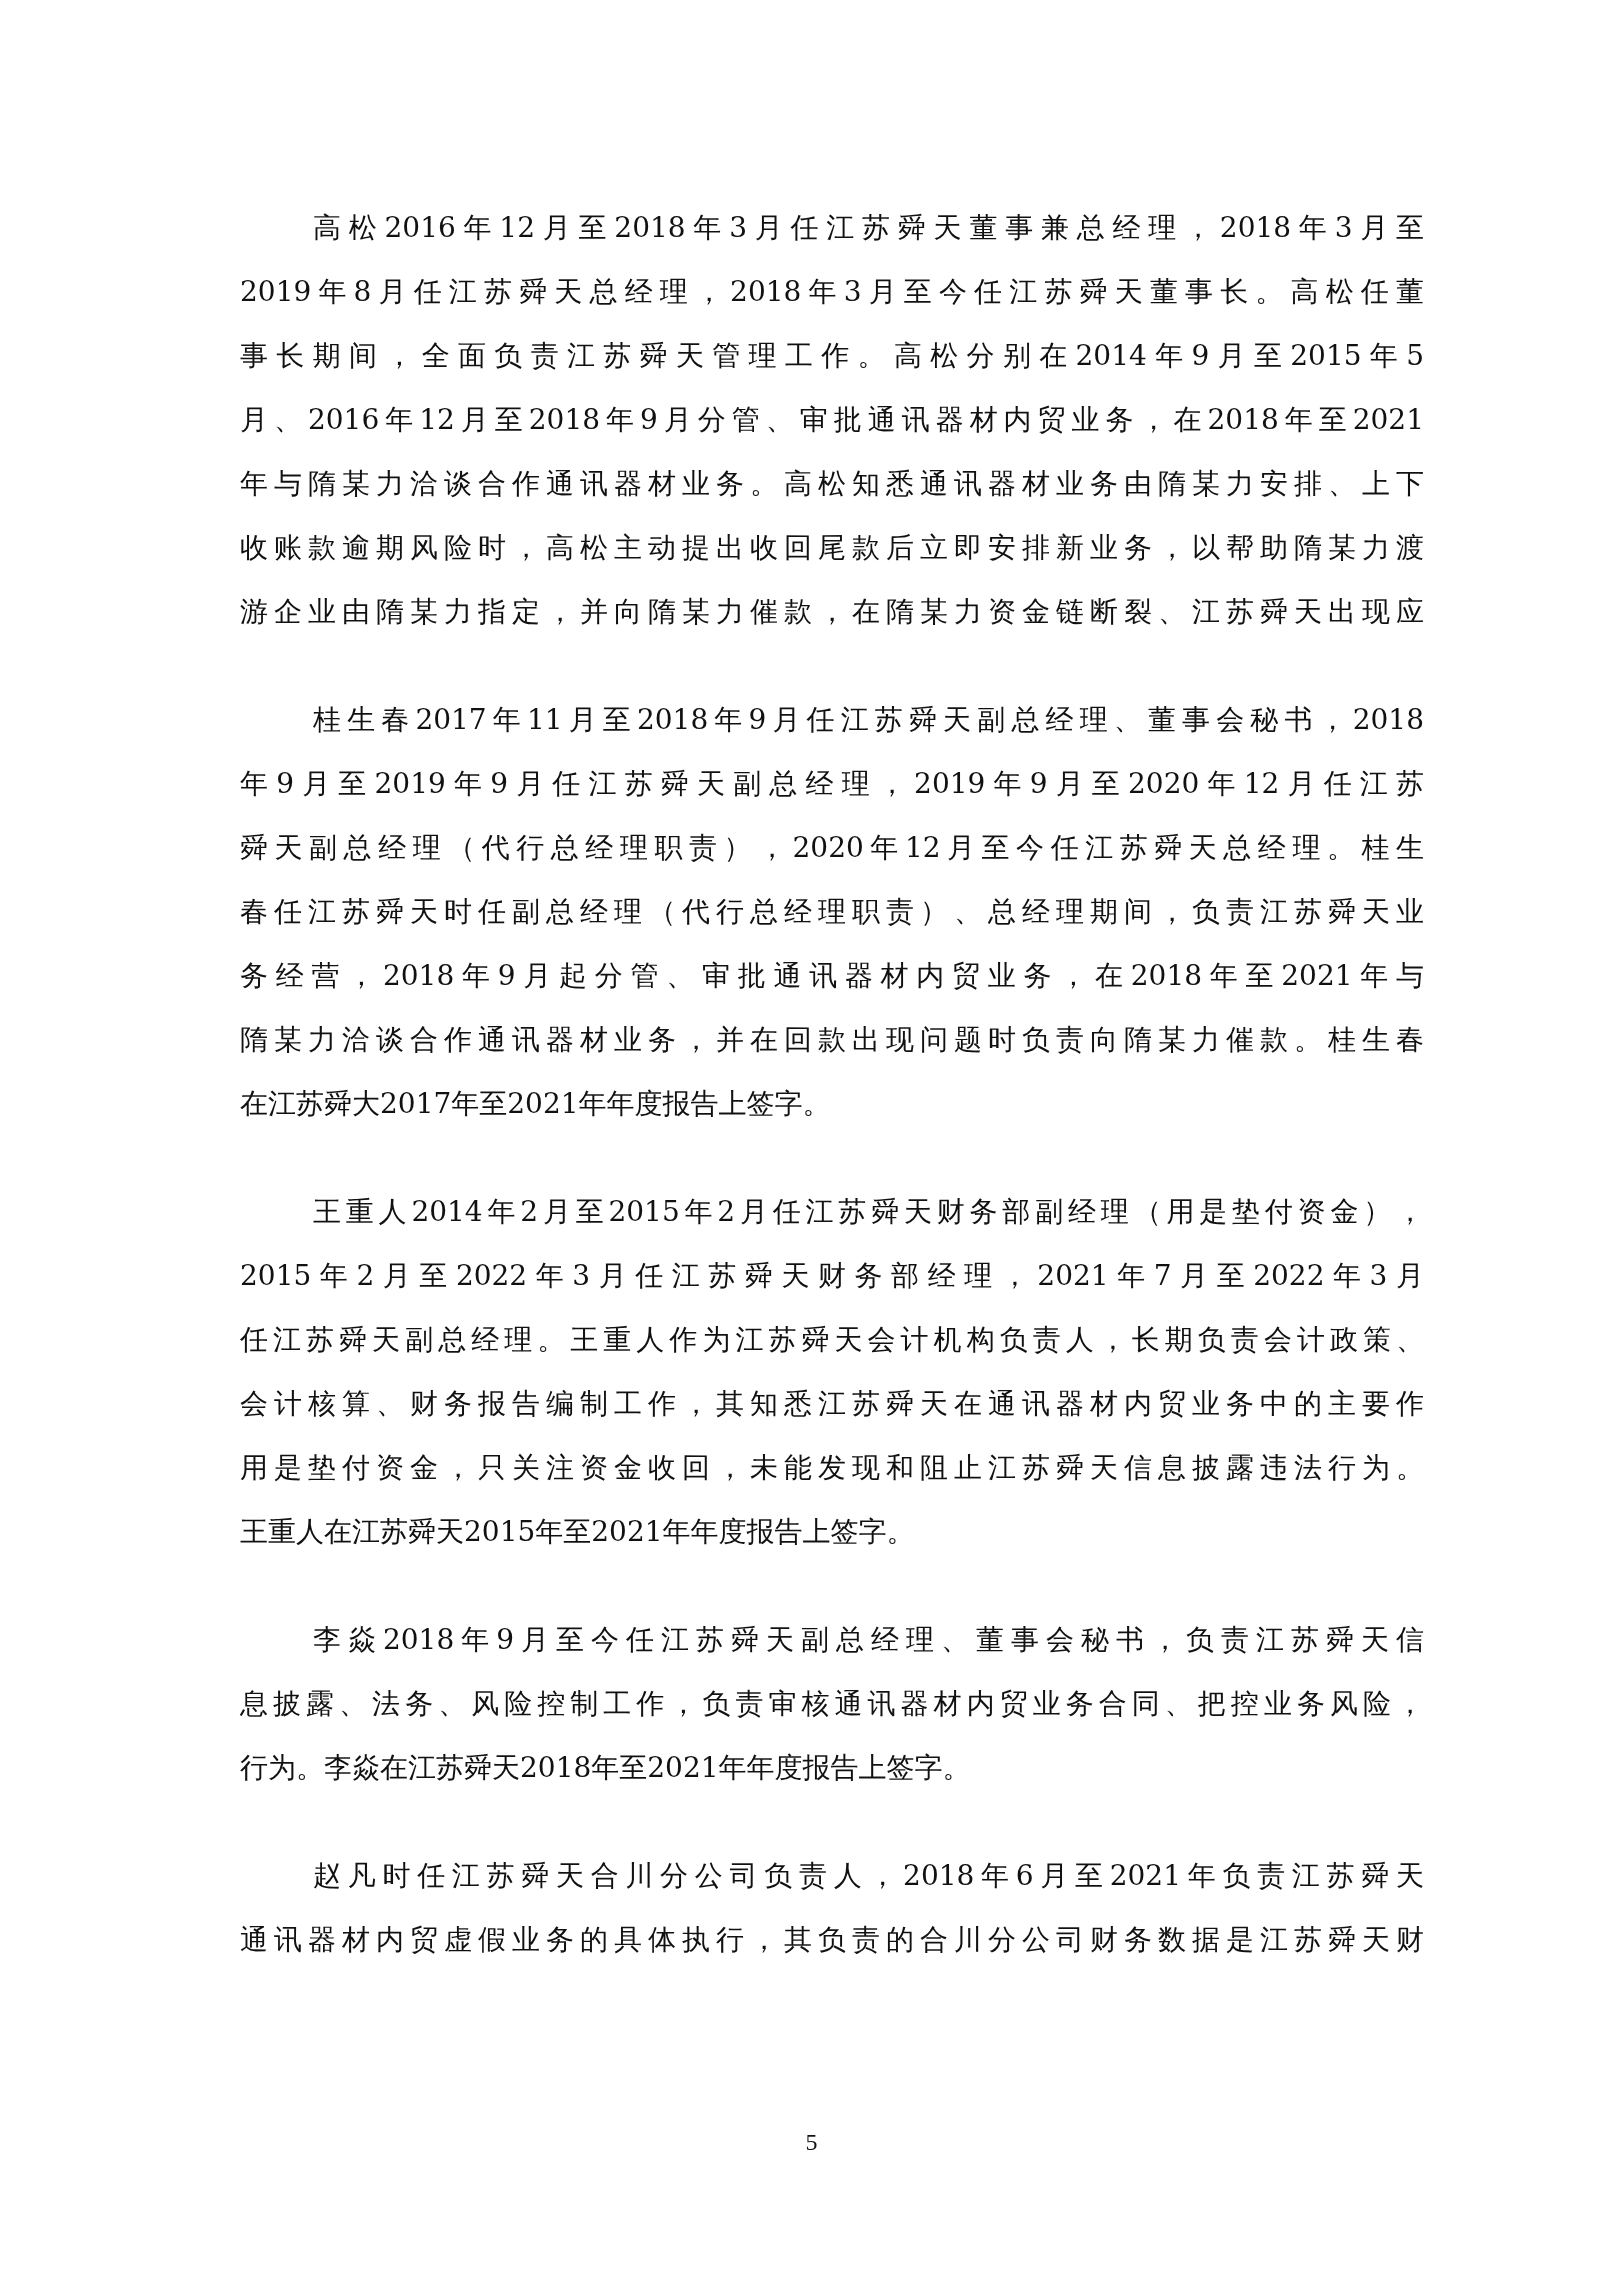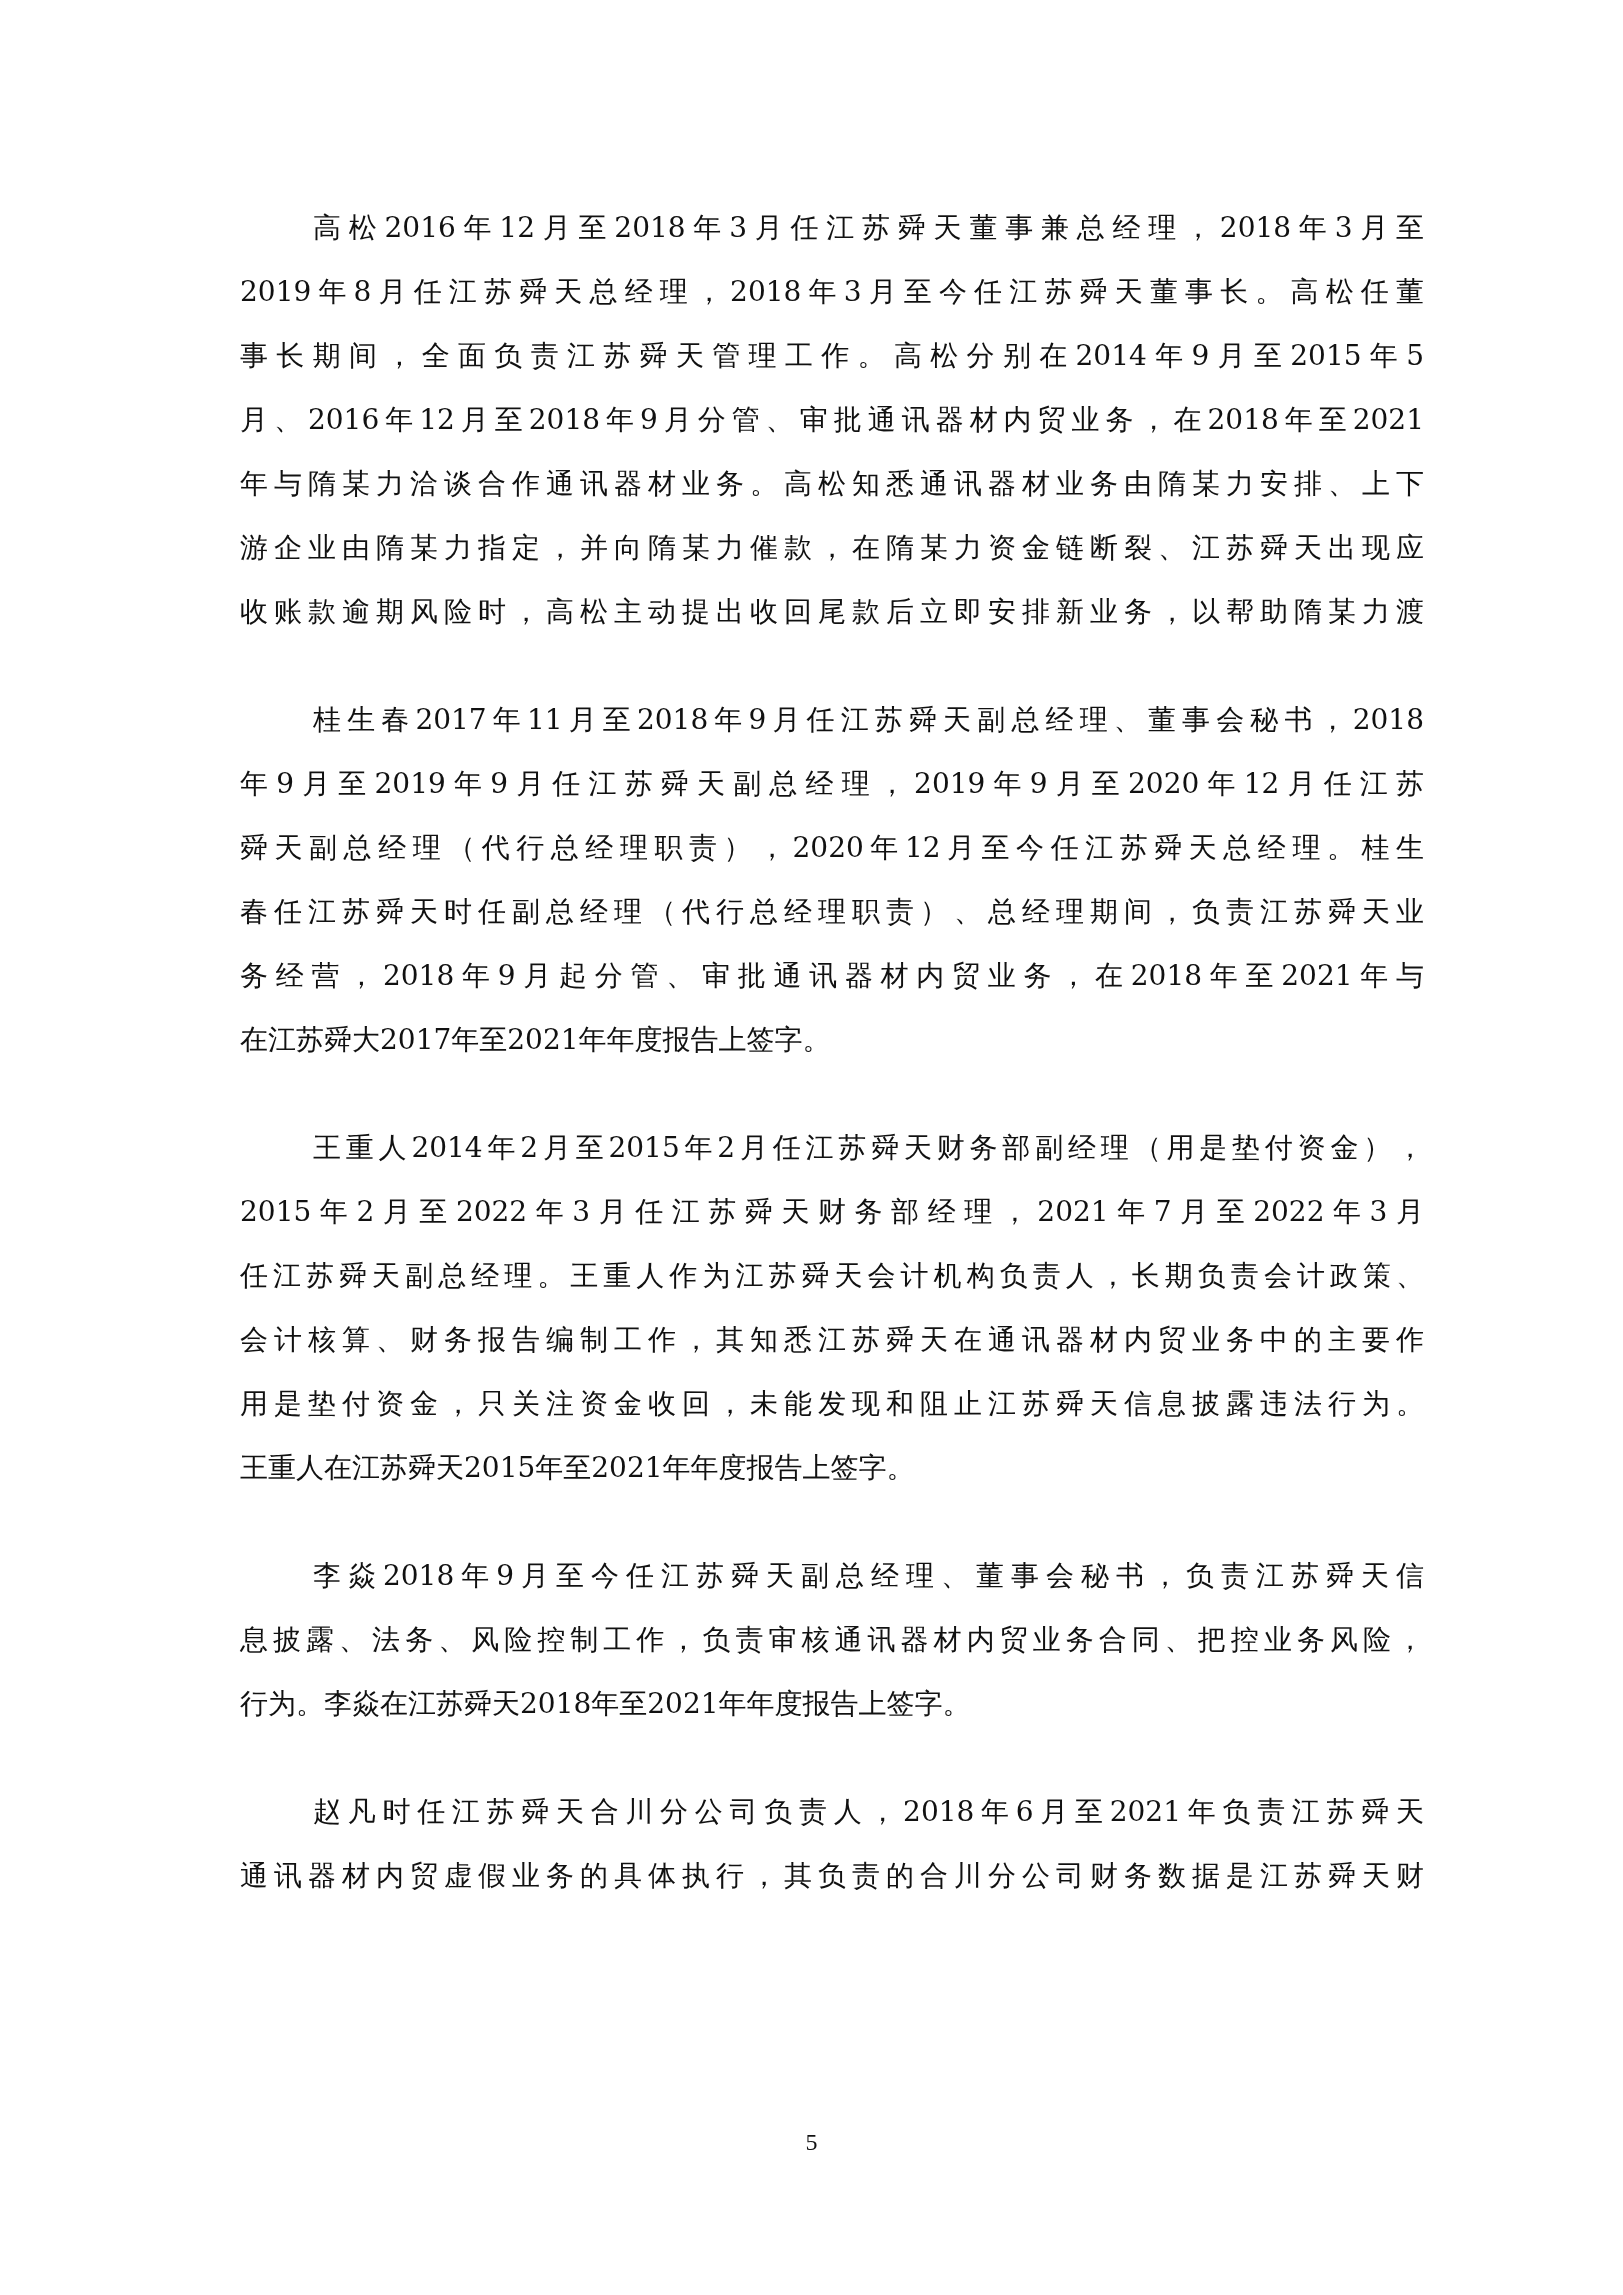--- a/index.html
+++ b/index.html
@@ -64,30 +64,31 @@
 
 <div class="page">
   <div class="body-text">
 
     <div class="para">
       <span class="line first">高松2016年12月至2018年3月任江苏舜天董事兼总经理，2018年3月至</span>
       <span class="line">2019年8月任江苏舜天总经理，2018年3月至今任江苏舜天董事长。高松任董</span>
       <span class="line">事长期间，全面负责江苏舜天管理工作。高松分别在2014年9月至2015年5</span>
       <span class="line">月、2016年12月至2018年9月分管、审批通讯器材内贸业务，在2018年至2021</span>
       <span class="line">年与隋某力洽谈合作通讯器材业务。高松知悉通讯器材业务由隋某力安排、上下</span>
+      <span class="line">收账款逾期风险时，高松主动提出收回尾款后立即安排新业务，以帮助隋某力渡</span>
       <span class="line">游企业由隋某力指定，并向隋某力催款，在隋某力资金链断裂、江苏舜天出现应</span>
-      <span class="line">收账款逾期风险时，高松主动提出收回尾款后立即安排新业务，以帮助隋某力渡</span>
     </div>
 
     <div class="para">
       <span class="line first">桂生春2017年11月至2018年9月任江苏舜天副总经理、董事会秘书，2018</span>
       <span class="line">年9月至2019年9月任江苏舜天副总经理，2019年9月至2020年12月任江苏</span>
       <span class="line">舜天副总经理（代行总经理职责），2020年12月至今任江苏舜天总经理。桂生</span>
       <span class="line">春任江苏舜天时任副总经理（代行总经理职责）、总经理期间，负责江苏舜天业</span>
       <span class="line">务经营，2018年9月起分管、审批通讯器材内贸业务，在2018年至2021年与</span>
+      <span class="line">隋某力洽谈合作通讯器材业务，并在回款出现问题时负责向隋某力催款。桂生春</span>
       <span class="line last">在江苏舜大2017年至2021年年度报告上签字。</span>
     </div>
 
     <div class="para">
       <span class="line first">王重人2014年2月至2015年2月任江苏舜天财务部副经理（用是垫付资金），</span>
       <span class="line">2015年2月至2022年3月任江苏舜天财务部经理，2021年7月至2022年3月</span>
       <span class="line">任江苏舜天副总经理。王重人作为江苏舜天会计机构负责人，长期负责会计政策、</span>
       <span class="line">会计核算、财务报告编制工作，其知悉江苏舜天在通讯器材内贸业务中的主要作</span>
       <span class="line">用是垫付资金，只关注资金收回，未能发现和阻止江苏舜天信息披露违法行为。</span>
       <span class="line last">王重人在江苏舜天2015年至2021年年度报告上签字。</span>

